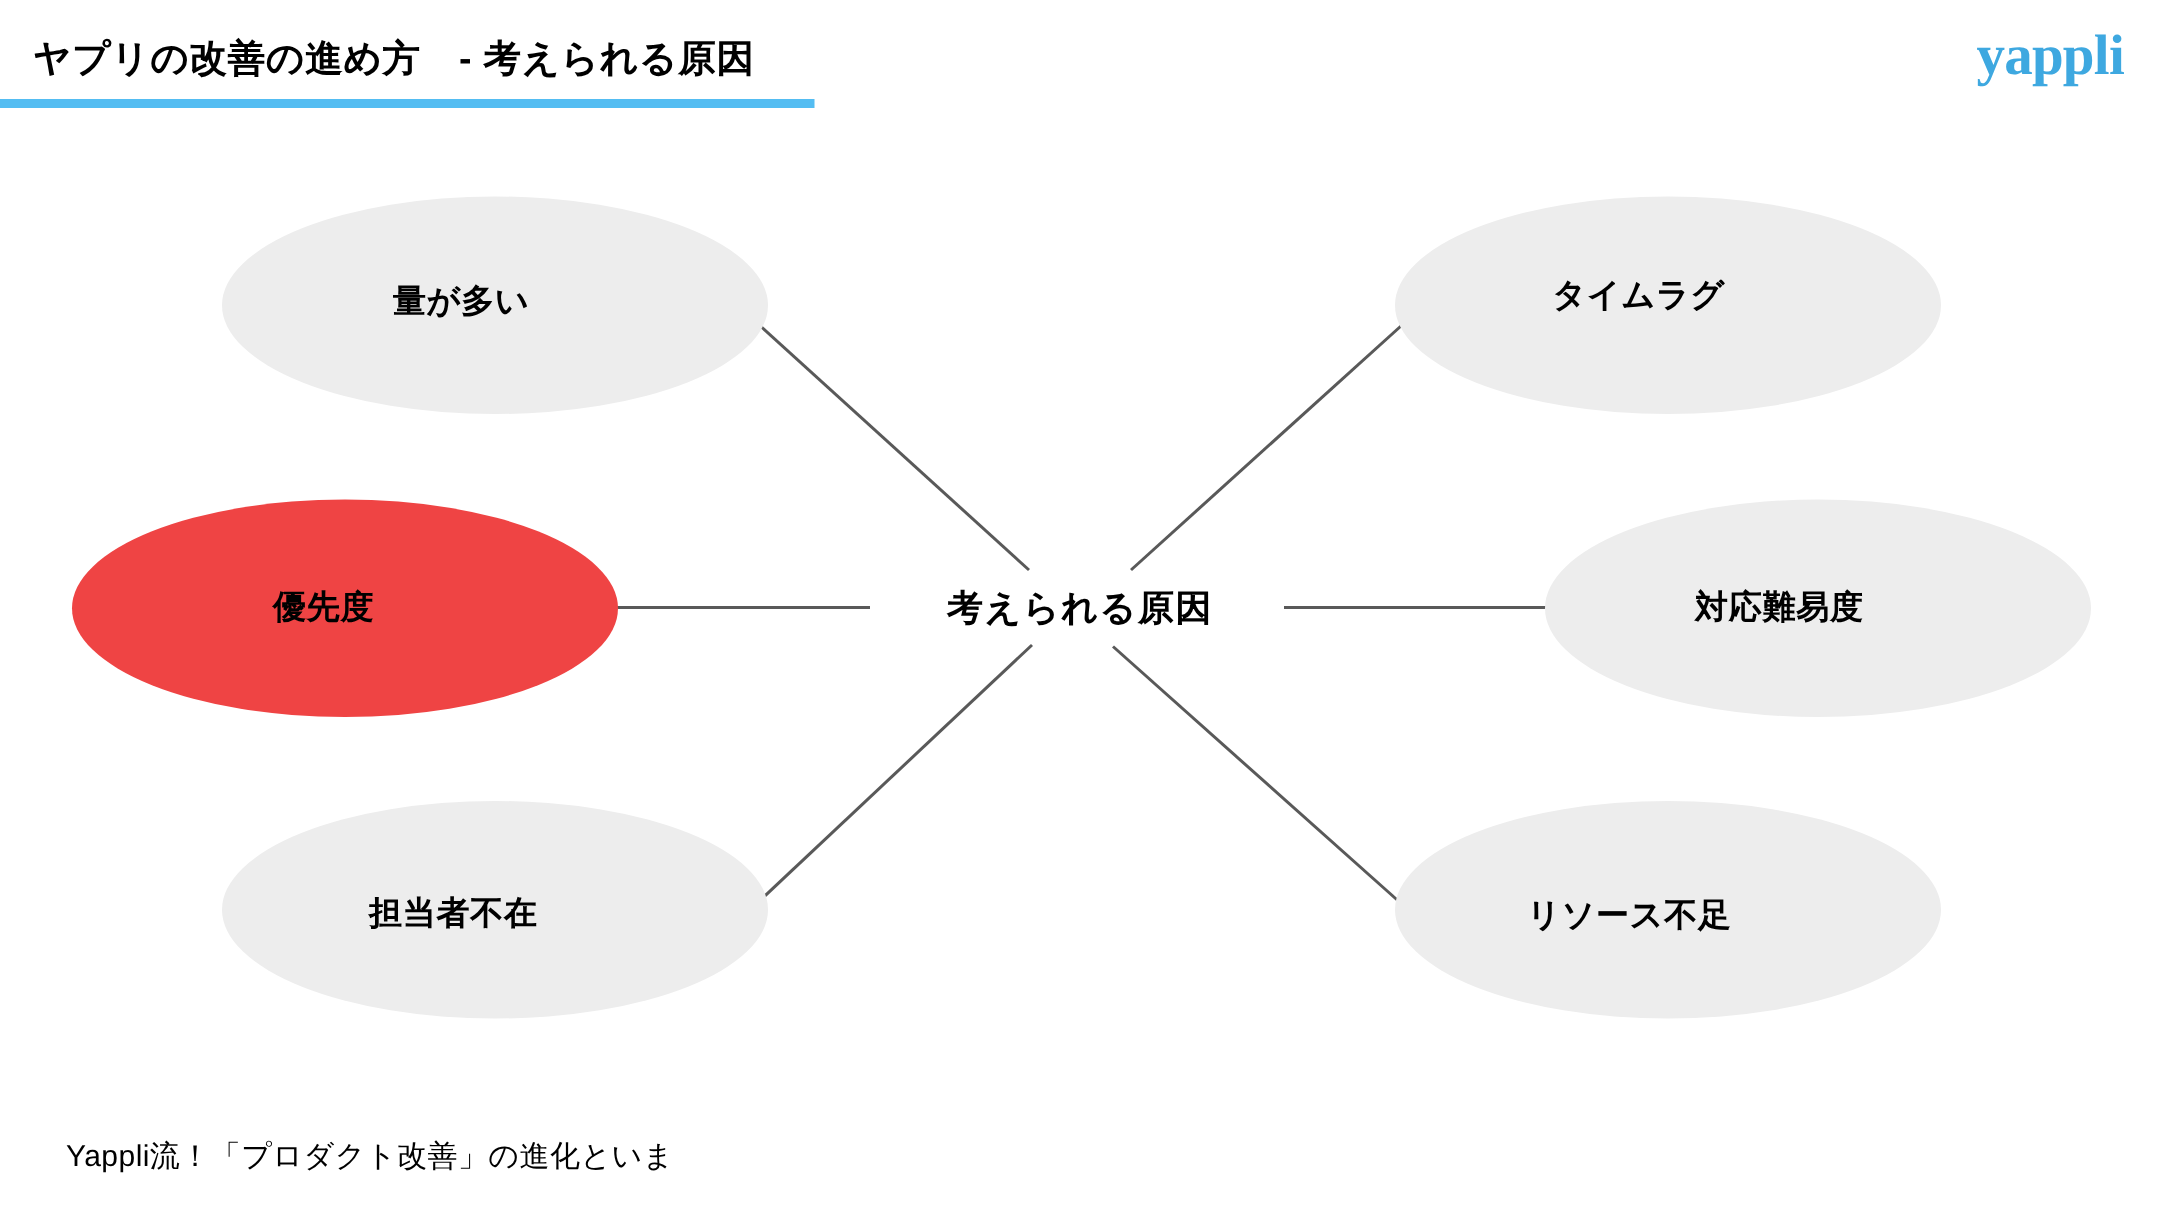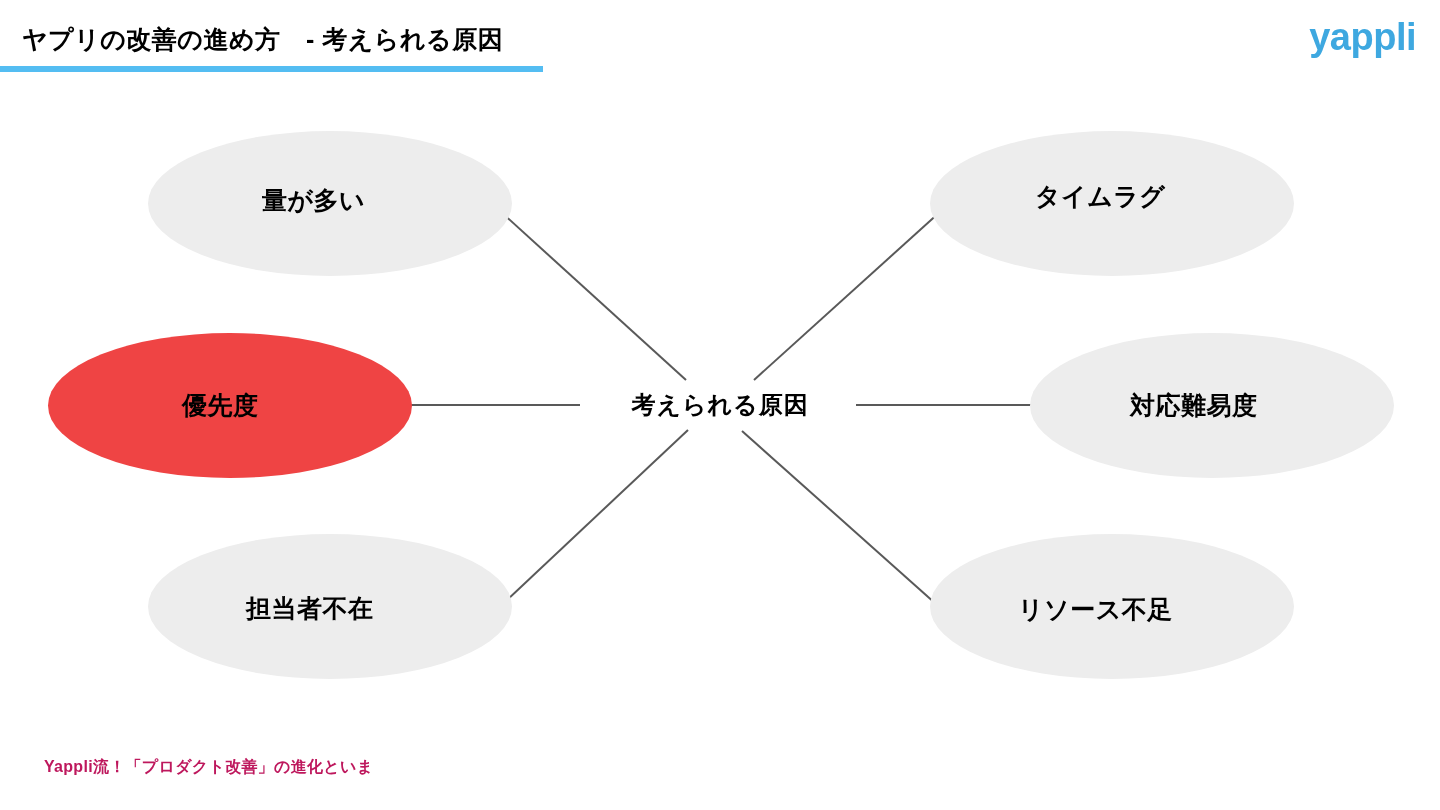--- a/index.html
+++ b/index.html
@@ -47,21 +47,21 @@
 
   
   #brand-logo {
     position: absolute;
     right: 24px;
     top: 18px;
     font-size: 38px;
     font-weight: 700;
     color: #3EA8E0;
     letter-spacing: -0.5px;
-    font-family: Liberation Sans, sans-serif;
+    font-family: Liberation Serif, serif;
     line-height: 1;
   }
 
   
   #diagram {
     position: absolute;
     left: 0;
     top: 0;
     width: 1440px;
     height: 810px;
@@ -76,21 +76,21 @@
   }
 
   .node-ellipse {
     position: absolute;
     background: #EDEDED;
     border-radius: 50%;
     display: flex;
     align-items: center;
   }
   .node-label {
-    font-size: 25px;
+    font-size: 22px;
     font-weight: 700;
     color: #000000;
     white-space: nowrap;
     letter-spacing: 0.5px;
     line-height: 1.1;
   }
 
   
   #node-top-left    { left: 148px;  top: 131px; width: 364px; height: 145px; }
   #node-mid-left    { left: 48px;   top: 333px; width: 364px; height: 145px; }
@@ -124,23 +124,23 @@
     color: #000000;
     white-space: nowrap;
     letter-spacing: 1px;
   }
 
   
   #slide-footer {
     position: absolute;
     left: 44px;
     top: 757px;
-    font-size: 16px;
-    font-weight: 700;
-    color: #be185d;
+    font-size: 20px;
+    font-weight: 400;
+    color: #000000;
     white-space: nowrap;
     letter-spacing: 0.3px;
   }
 </style>
 </head>
 <body>
 
 <div id="slide-header">
   <div id="slide-title">ヤプリの改善の進め方　- 考えられる原因</div>
   <div id="title-underline" style="background: rgb(84, 189, 242);"></div>

